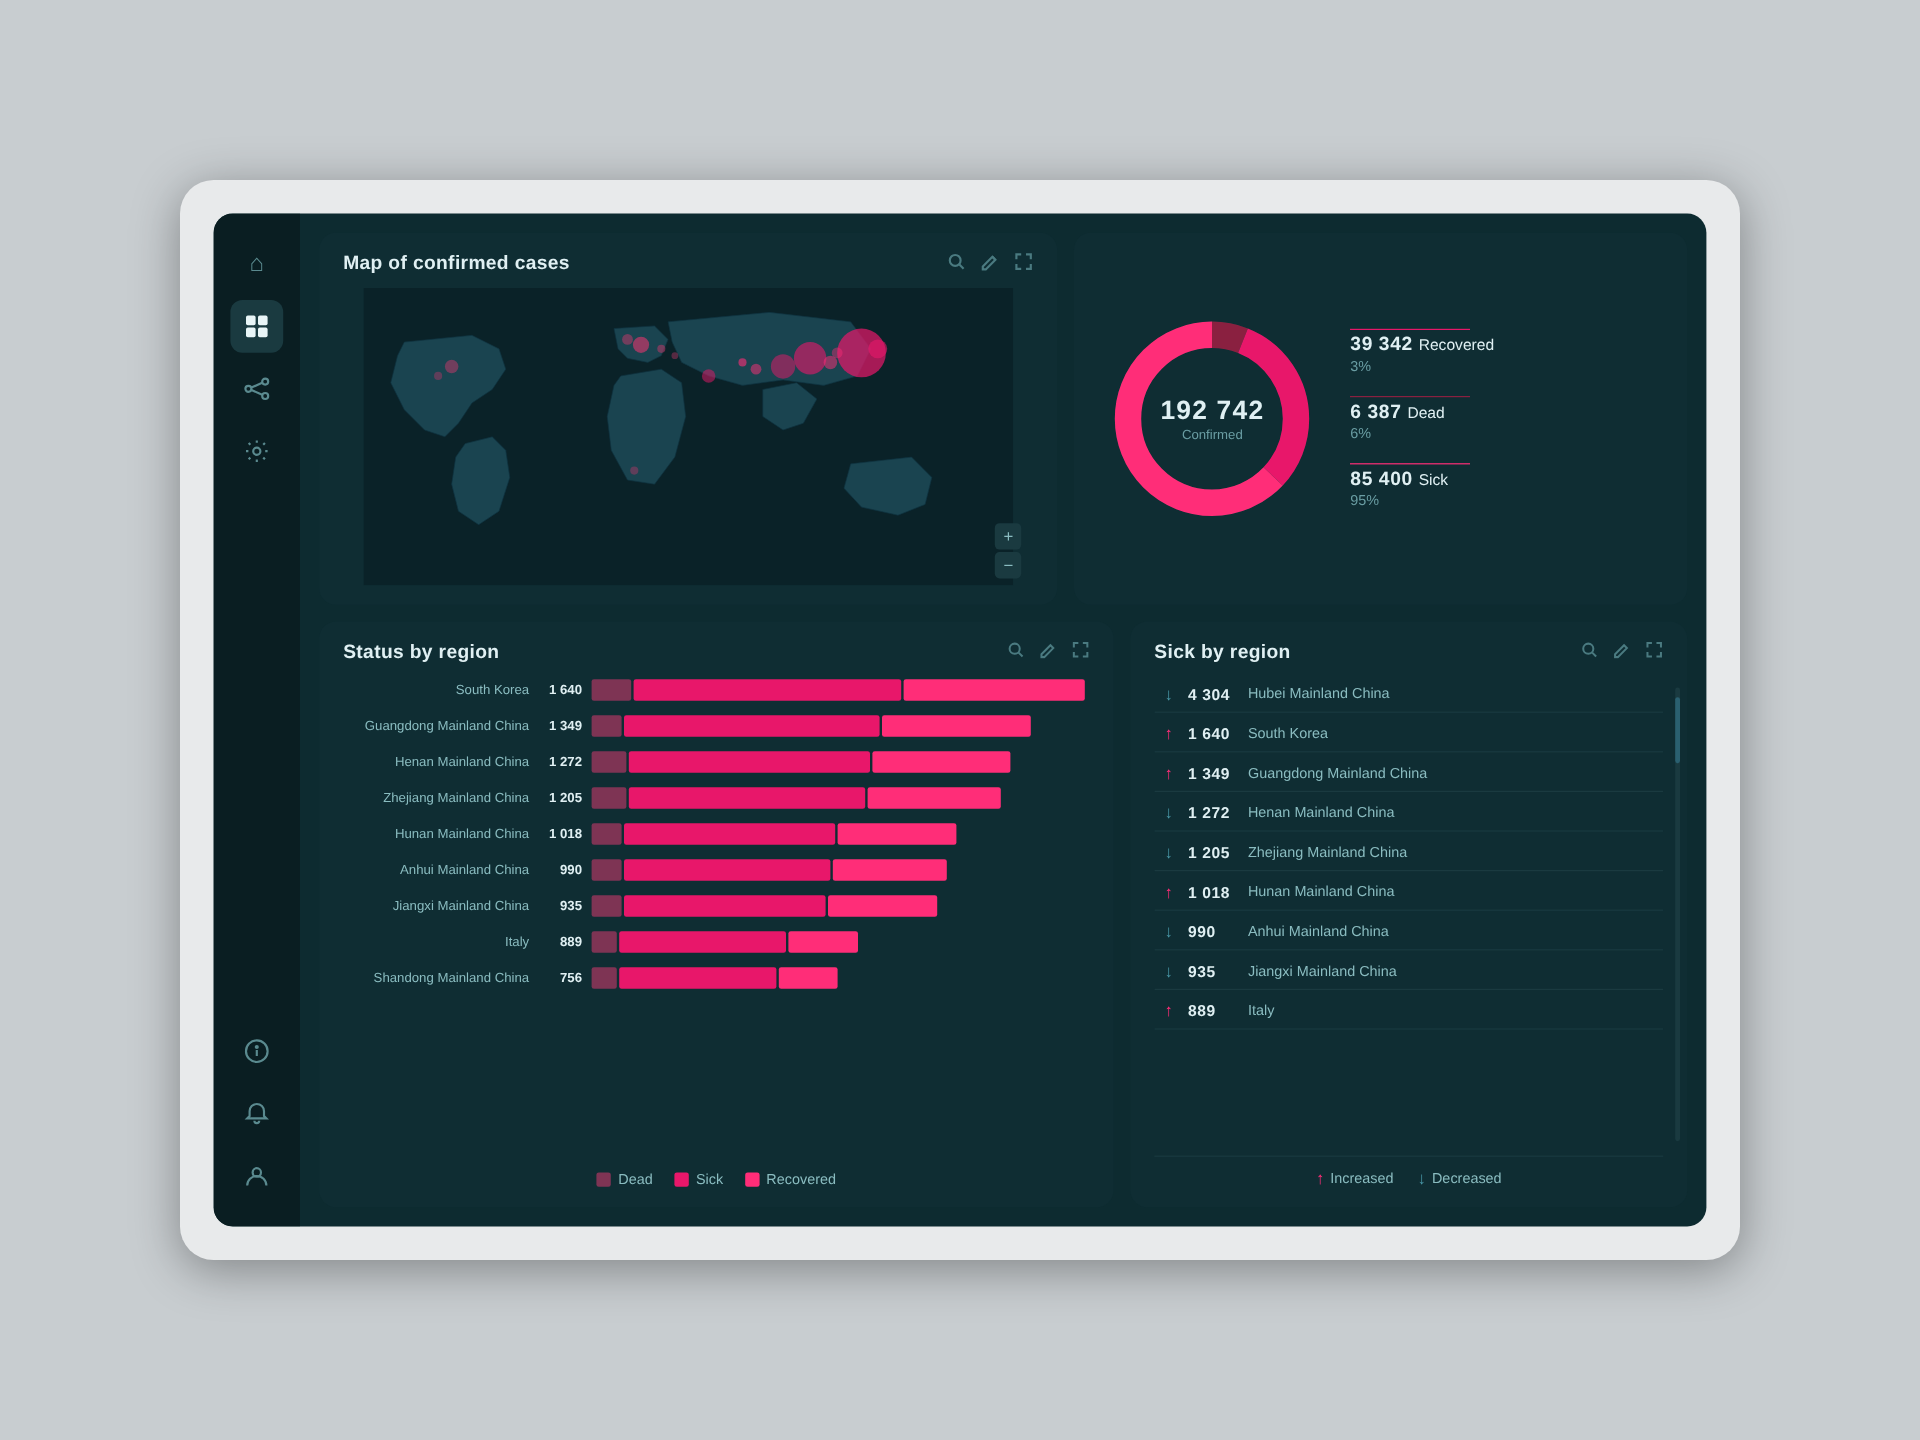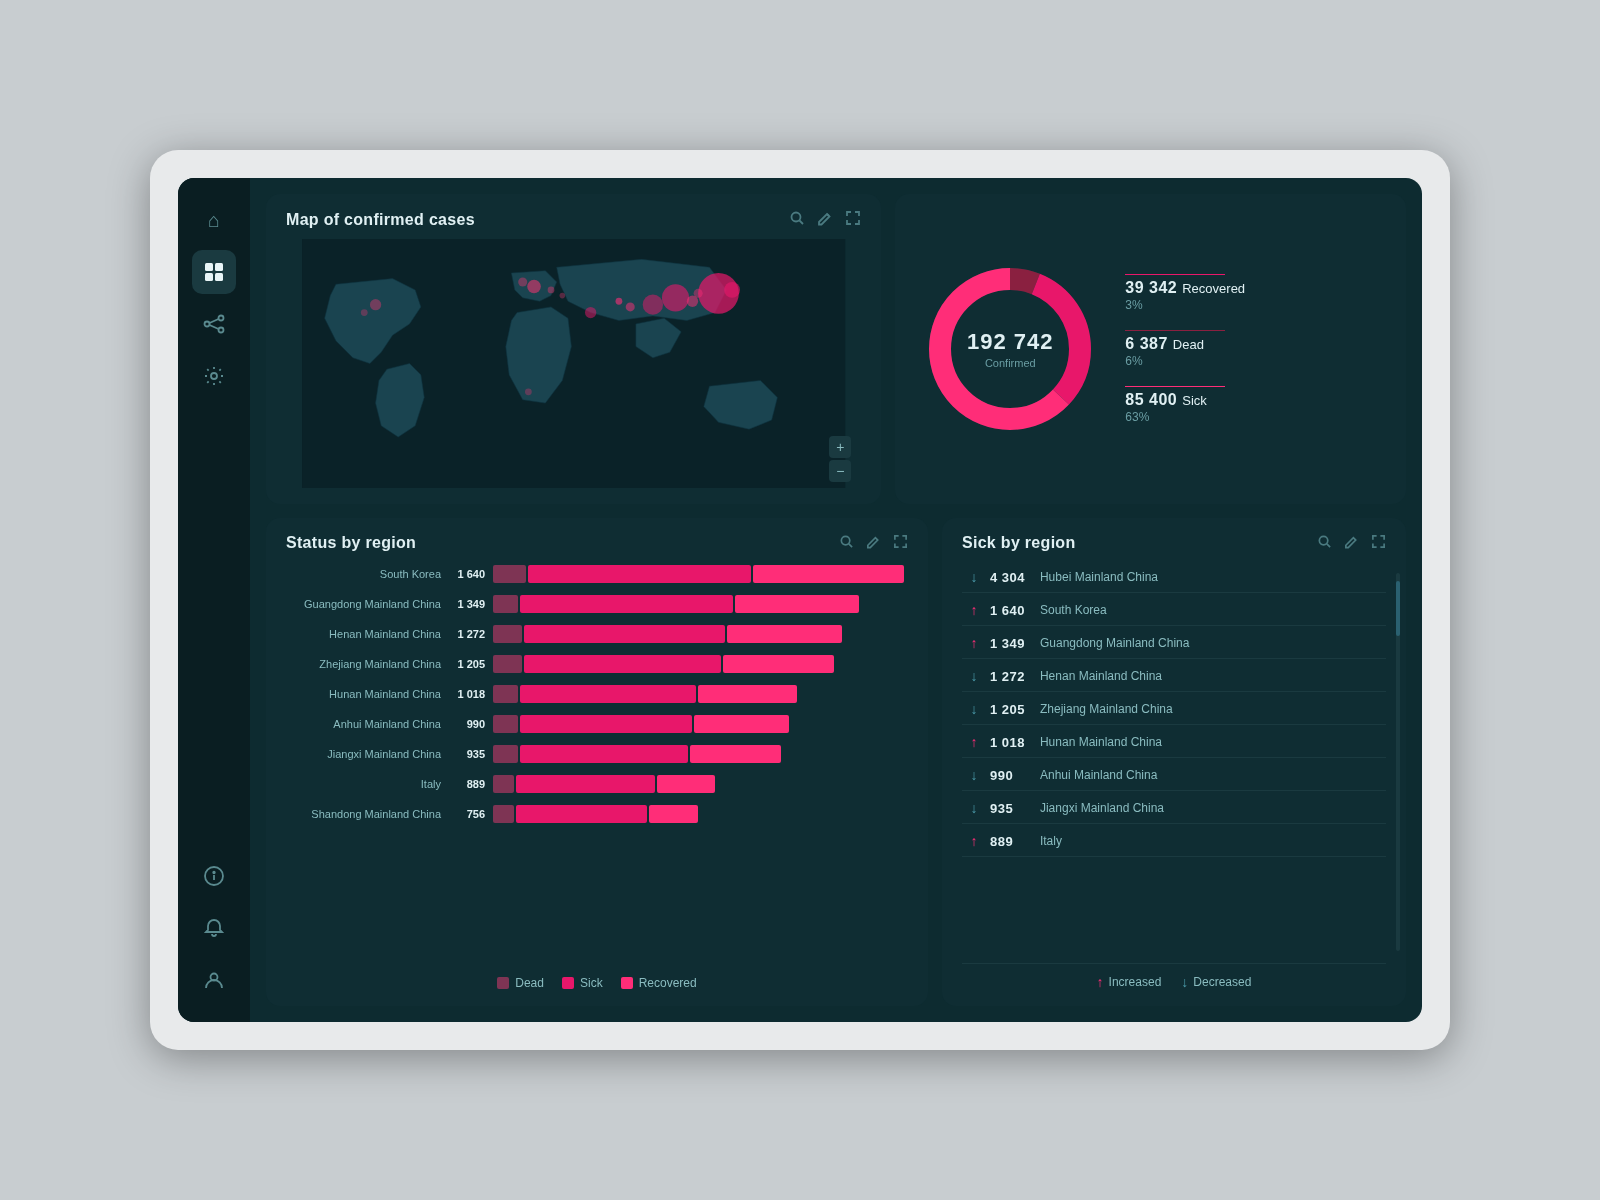--- a/index.html
+++ b/index.html
@@ -524,21 +524,21 @@
                   <span class="legend-name">Dead</span>
                 </div>
                 <div class="legend-pct">6%</div>
               </div>
               <div class="legend-item">
                 <div class="legend-line" style="background: #ff2d78;"></div>
                 <div class="legend-row">
                   <span class="legend-num">85 400</span>
                   <span class="legend-name">Sick</span>
                 </div>
-                <div class="legend-pct">63%</div>
+                <div class="legend-pct">95%</div>
               </div>
             </div>
           </div>
         </div>
       </div>
 
       <div class="bottom-row">
 
         <div class="panel region-panel">
           <div class="panel-header">

